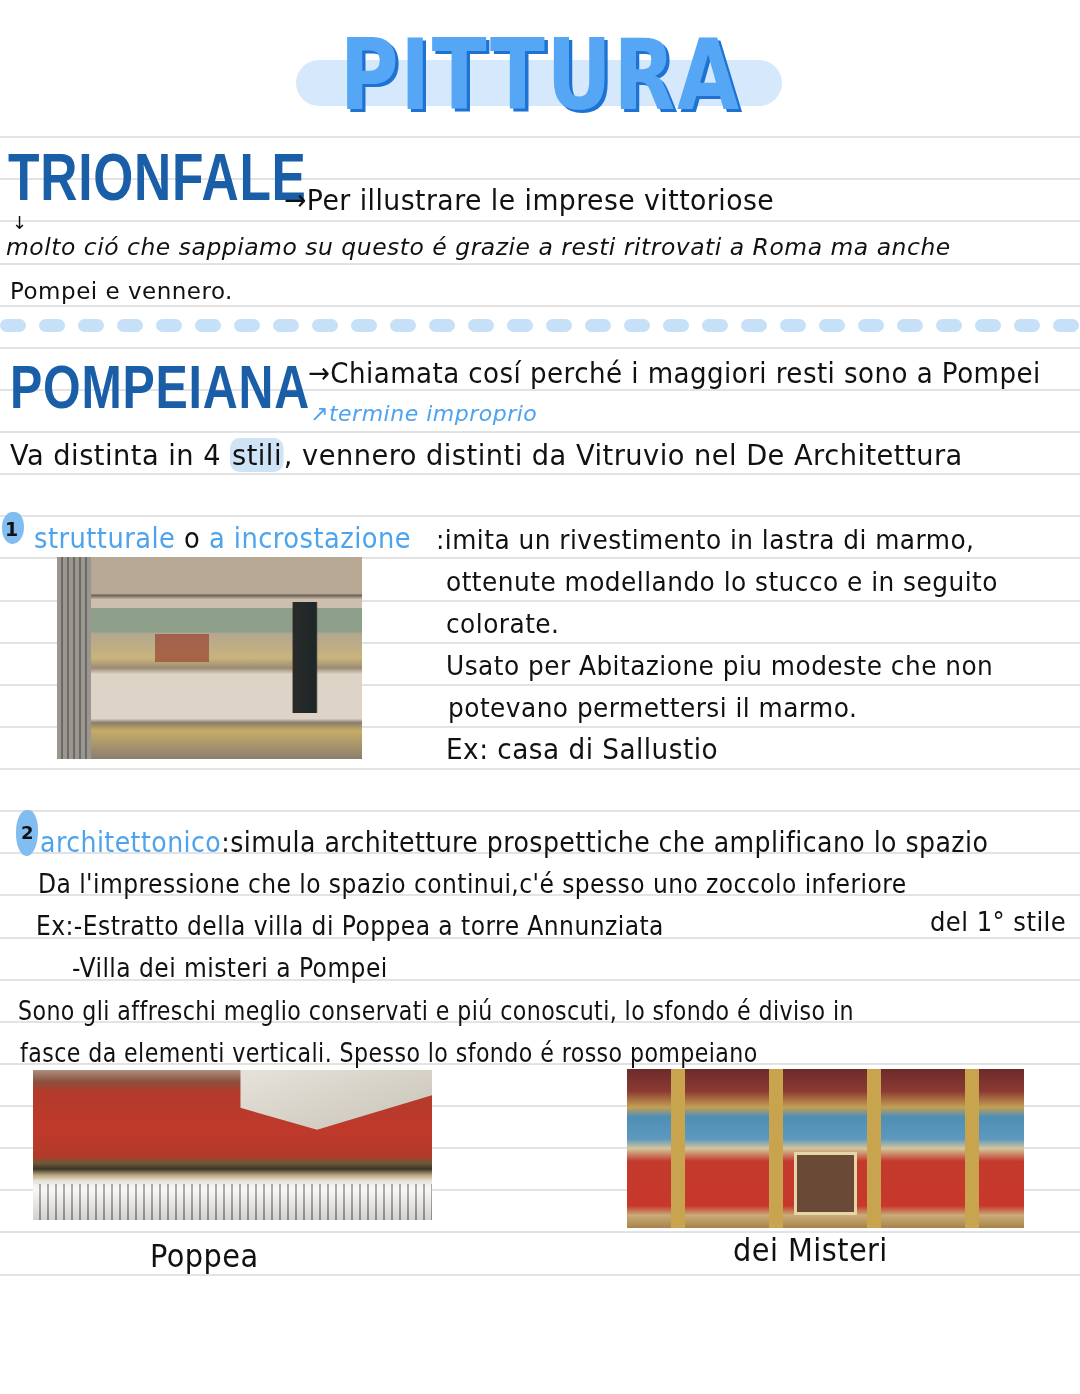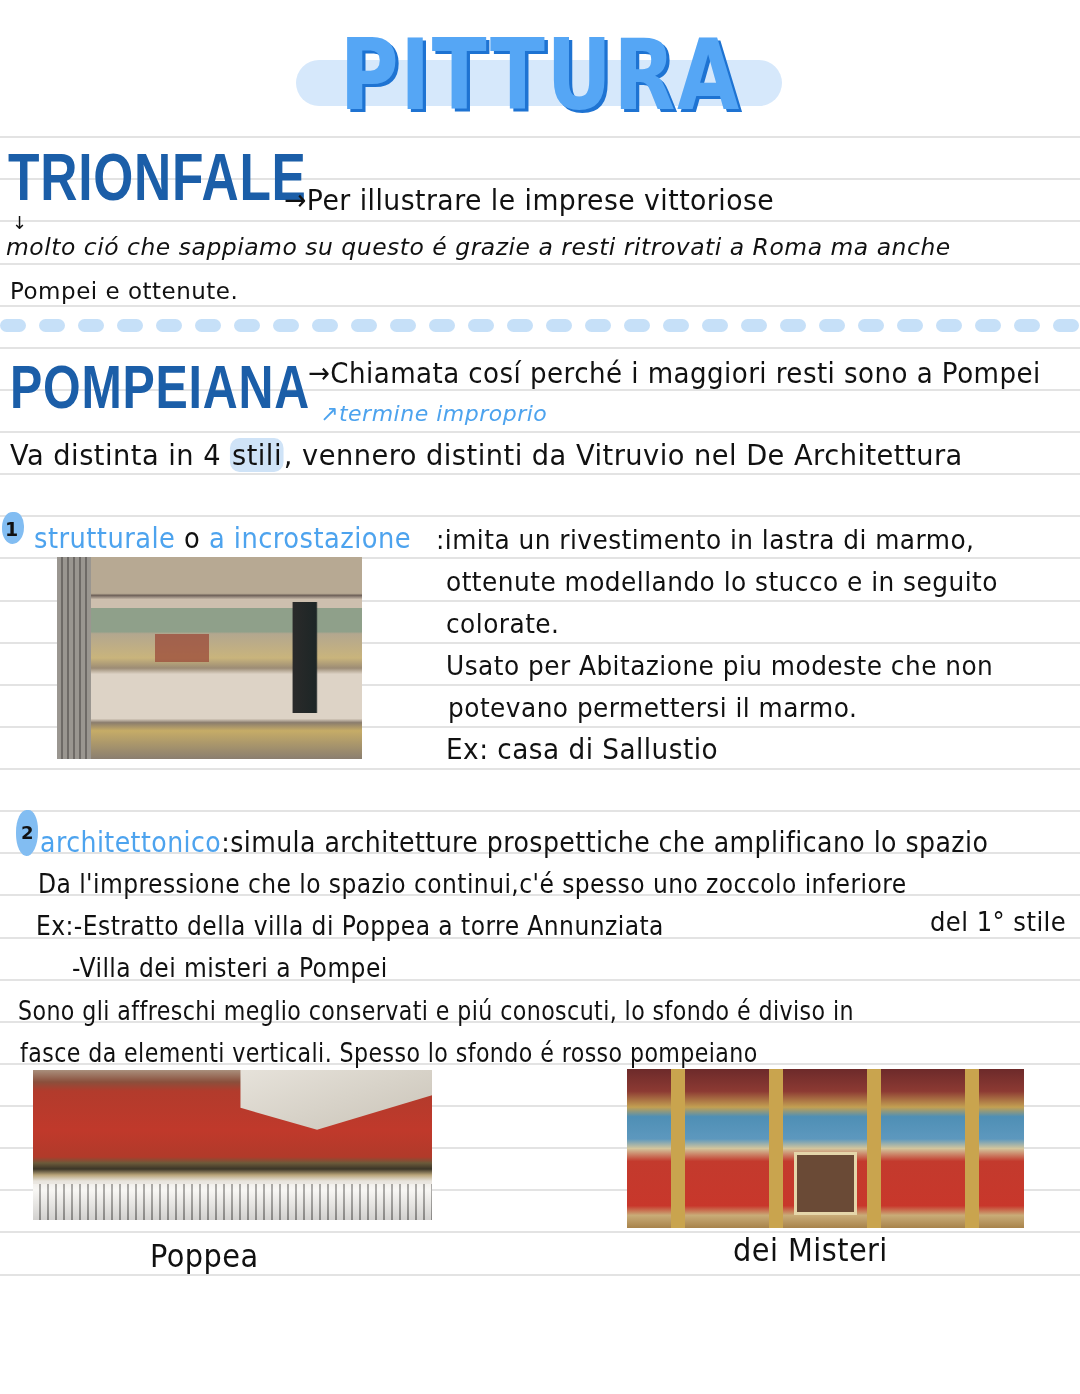--- a/index.html
+++ b/index.html
@@ -94,21 +94,21 @@
 <div class="title-wrap">
   <div class="title-band"></div>
   <div class="title-text">PITTURA</div>
 </div>
 
 <div>
   <div class="abs section-title" style="left:8px; top:140px; font-size:66px; line-height:74px;">TRIONFALE</div>
   <div class="abs hand" style="left:284px; top:182px; font-size:29px; line-height:36px; transform:scaleX(0.92);">→Per illustrare le imprese vittoriose</div>
   <div class="abs hand" style="left:12px; top:214px; font-size:18px; line-height:18px;">↓</div>
   <div class="abs hand" style="left:6px; top:230px; font-size:23px; line-height:34px; font-style:italic; transform:scaleX(1.02);">molto ció che sappiamo su questo é grazie a resti ritrovati a Roma ma anche</div>
-  <div class="abs hand" style="left:10px; top:274px; font-size:23px; line-height:34px;">Pompei e ottenute.</div>
+  <div class="abs hand" style="left:10px; top:274px; font-size:23px; line-height:34px;">Pompei e vennero.</div>
 </div>
 
 <div class="dash-row">
   <div class="dash" style="left:0px"></div>
     <div class="dash" style="left:39px"></div>
     <div class="dash" style="left:78px"></div>
   <div class="dash" style="left:117px"></div>
     <div class="dash" style="left:156px"></div>
     <div class="dash" style="left:195px"></div>
   <div class="dash" style="left:234px"></div>
@@ -131,21 +131,21 @@
     <div class="dash" style="left:897px"></div>
   <div class="dash" style="left:936px"></div>
     <div class="dash" style="left:975px"></div>
     <div class="dash" style="left:1014px"></div>
   <div class="dash" style="left:1053px"></div>
 </div>
 
 <div>
   <div class="abs section-title" style="left:10px; top:352px; font-size:62px; line-height:70px;">POMPEIANA</div>
   <div class="abs hand" style="left:308px; top:354px; font-size:29px; line-height:38px; transform:scaleX(0.9);">→Chiamata cosí perché i maggiori resti sono a Pompei</div>
-  <div class="abs hand blue-hand" style="left:320px; top:400px; font-size:22px; line-height:28px; font-style:italic;">
+  <div class="abs hand blue-hand" style="left:310px; top:400px; font-size:22px; line-height:28px; font-style:italic;">
     <span>↗</span><span>termine improprio</span>
   </div>
   <div class="abs hand" style="left:10px; top:436px; font-size:29px; line-height:38px; transform:scaleX(0.94);">
     <span>Va distinta in 4 </span><span class="hl">stili</span><span>, vennero distinti da Vitruvio nel De Architettura</span>
   </div>
 </div>
 
 <div>
   <div class="badge" style="left:2px; top:512px; width:22px; height:32px;"></div>
   <div class="badge-num" style="left:5px; top:518px;">1</div>

